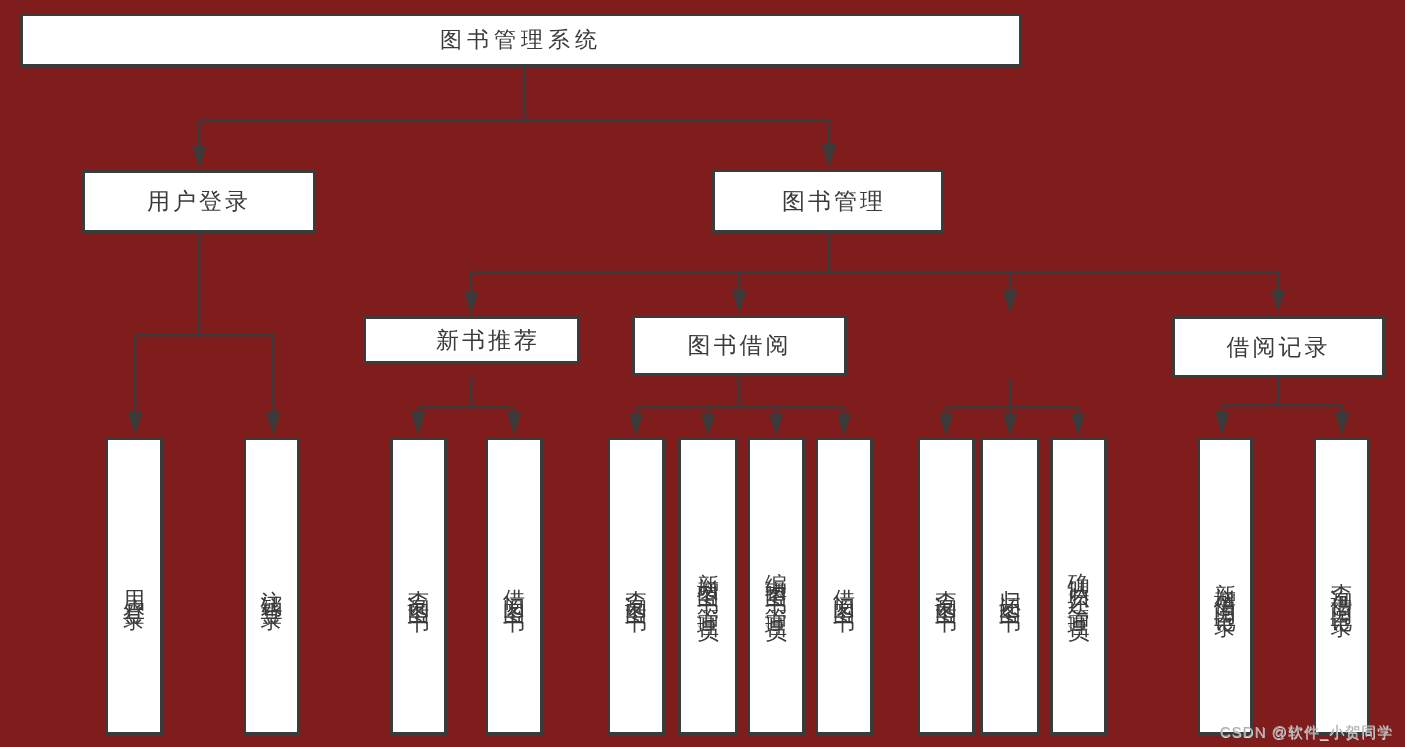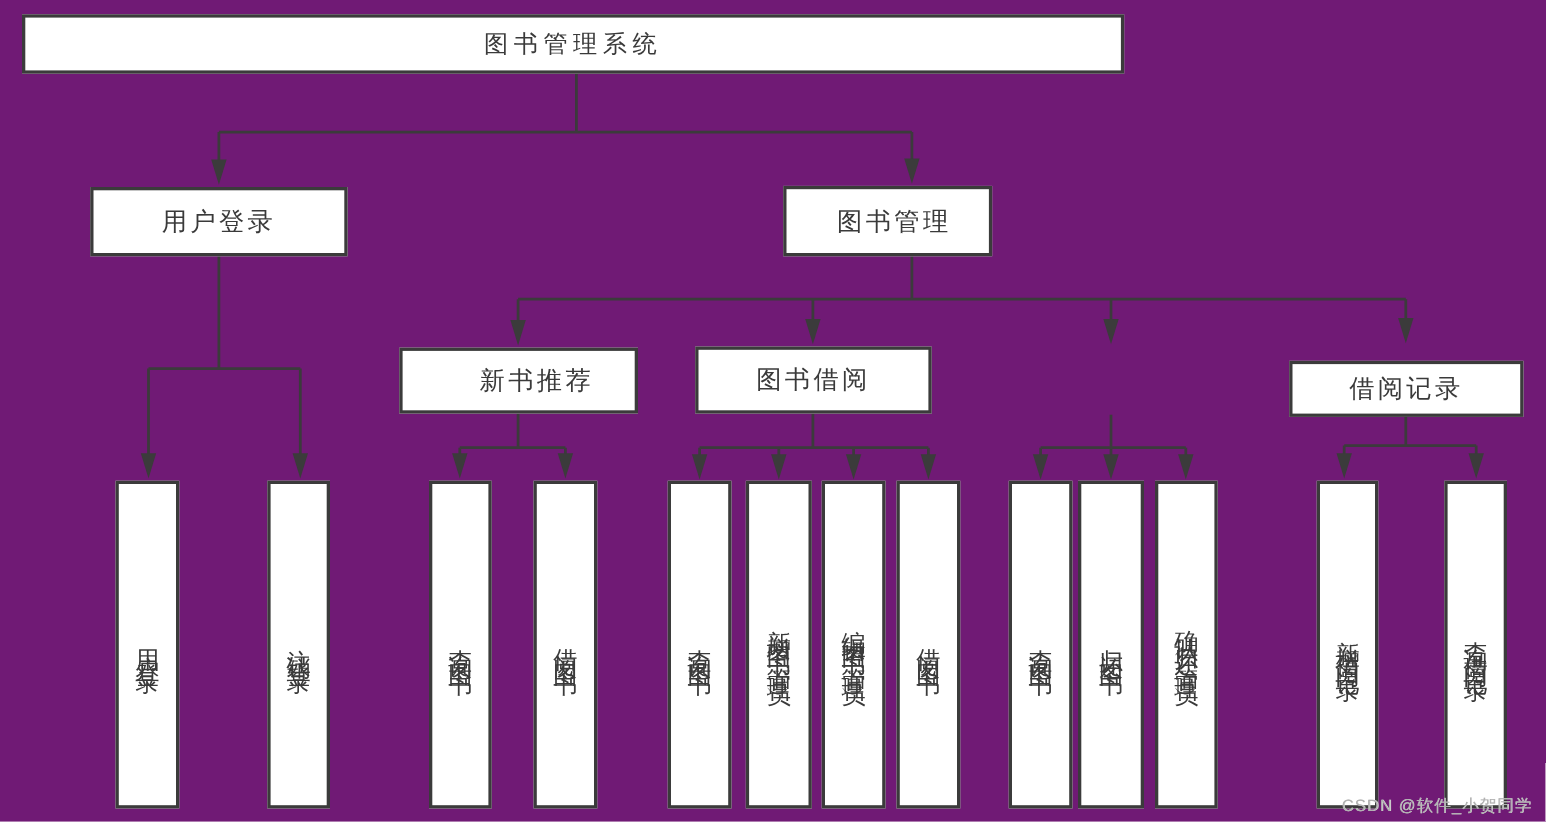--- a/index.html
+++ b/index.html
@@ -1,20 +1,20 @@
 <!DOCTYPE html>
 <html><head>
 <meta charset="utf-8">
 <style>
   html, body { margin: 0; padding: 0; background: #ffffff; }
   #stage {
     position: relative;
     width: 1405px;
     height: 747px;
-    background: #701a75;
+    background: #7f1d1d;
     font-family: "Liberation Sans", "DejaVu Sans", sans-serif;
     overflow: hidden;
   }
   #wires { position: absolute; left: 0; top: 0; width: 1405px; height: 747px; }
   .node {
     position: absolute;
     box-sizing: border-box;
     background: #ffffff;
     border: 3px solid #3b3b3b;
     display: flex;
@@ -96,31 +96,31 @@
     </g>
   </svg>
 
   <div class="node root" style="left:20px; top:13px; width:1002px; height:54px;">
     <span>图书管理系统</span>
   </div>
 
   <div class="node" style="left:82px; top:170px; width:234px; height:63px;">
     <span>用户登录</span>
   </div>
-  <div class="node" style="left:712px; top:169px; width:190px; height:64px;padding-left:12px;">
+  <div class="node" style="left:712px; top:169px; width:232px; height:64px;padding-left:12px;">
     <span>图书管理</span>
   </div>
 
-  <div class="node" style="left:363px; top:316px; width:217px; height:60px;padding-left:33px;">
+  <div class="node" style="left:363px; top:316px; width:217px; height:48px;padding-left:33px;">
     <span>新书推荐</span>
   </div>
   <div class="node" style="left:632px; top:315px; width:215px; height:61px;">
     <span>图书借阅</span>
   </div>
-  <div class="node" style="left:1172px; top:328px; width:213px; height:51px;">
+  <div class="node" style="left:1172px; top:316px; width:213px; height:62px;">
     <span>借阅记录</span>
   </div>
 
   <div class="leaf" style="left:105px; width:58px;">
     <span class="vtext">用户登录</span>
   </div>
   <div class="leaf" style="left:243px; width:57px;">
     <span class="vtext">注销登录</span>
   </div>
 

